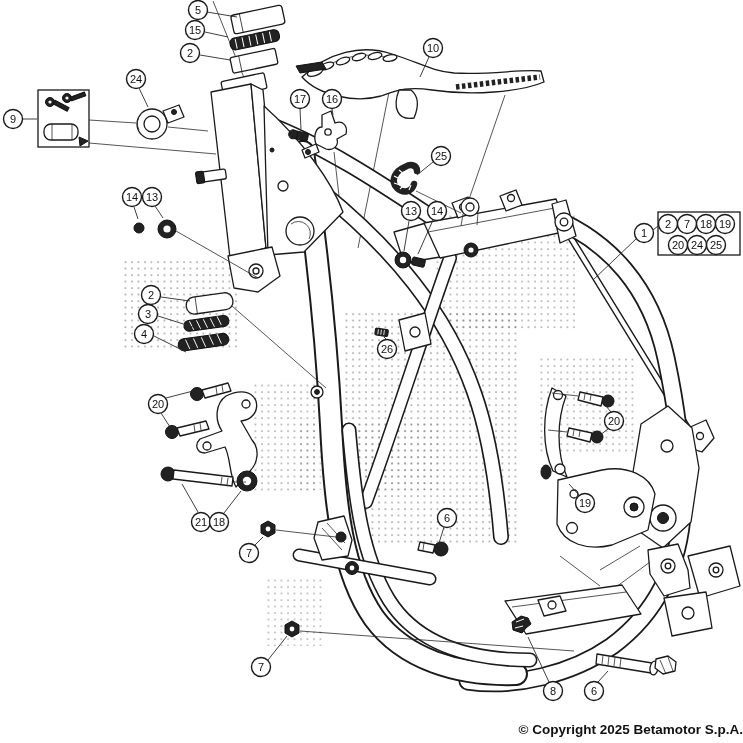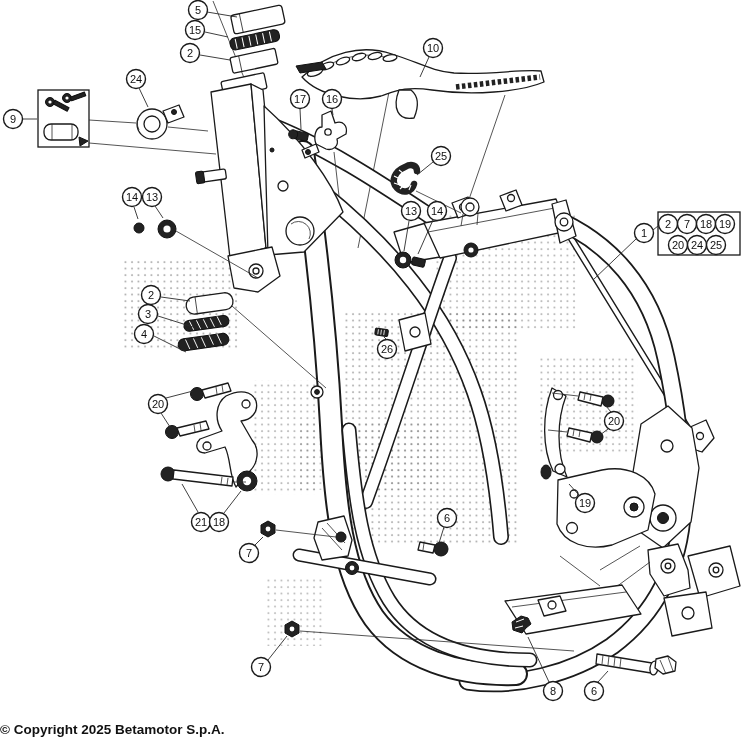--- a/index.html
+++ b/index.html
@@ -9,21 +9,21 @@
   
   .w{fill:#fff;stroke:#1a1a1a;stroke-width:1.3;stroke-linejoin:round;}
   .dk{fill:#222;stroke:#111;stroke-width:1;stroke-linejoin:round;}
   .thin{fill:none;stroke:#2a2a2a;stroke-width:0.8;}
   .tO{fill:none;stroke:#1a1a1a;stroke-linecap:round;}
   .tI{fill:none;stroke:#fff;stroke-linecap:round;}
   .lead{stroke:#2a2a2a;stroke-width:0.9;}
   .balloon{fill:#fff;stroke:#1a1a1a;stroke-width:1.4;}
   .balloon-num{font:400 11px "Liberation Sans",sans-serif;fill:#111;text-anchor:middle;}
   .legend-box{fill:none;stroke:#1a1a1a;stroke-width:1.3;}
-  .copyright{position:absolute;left:0;right:0;bottom:6px;text-align:left;
+  .copyright{position:absolute;left:0;right:0;bottom:6px;text-align:right;
              font:700 13.5px "Liberation Sans",sans-serif;color:#111;}
 </style>
 </head>
 <body>
 
 <div class="stage">
 <svg viewBox="0 0 743 743" width="743" height="743">
   <defs>
     <pattern id="stip" width="6.5" height="6.5" patternUnits="userSpaceOnUse">
       <circle cx="2" cy="2" r="0.95" fill="#555"></circle>

